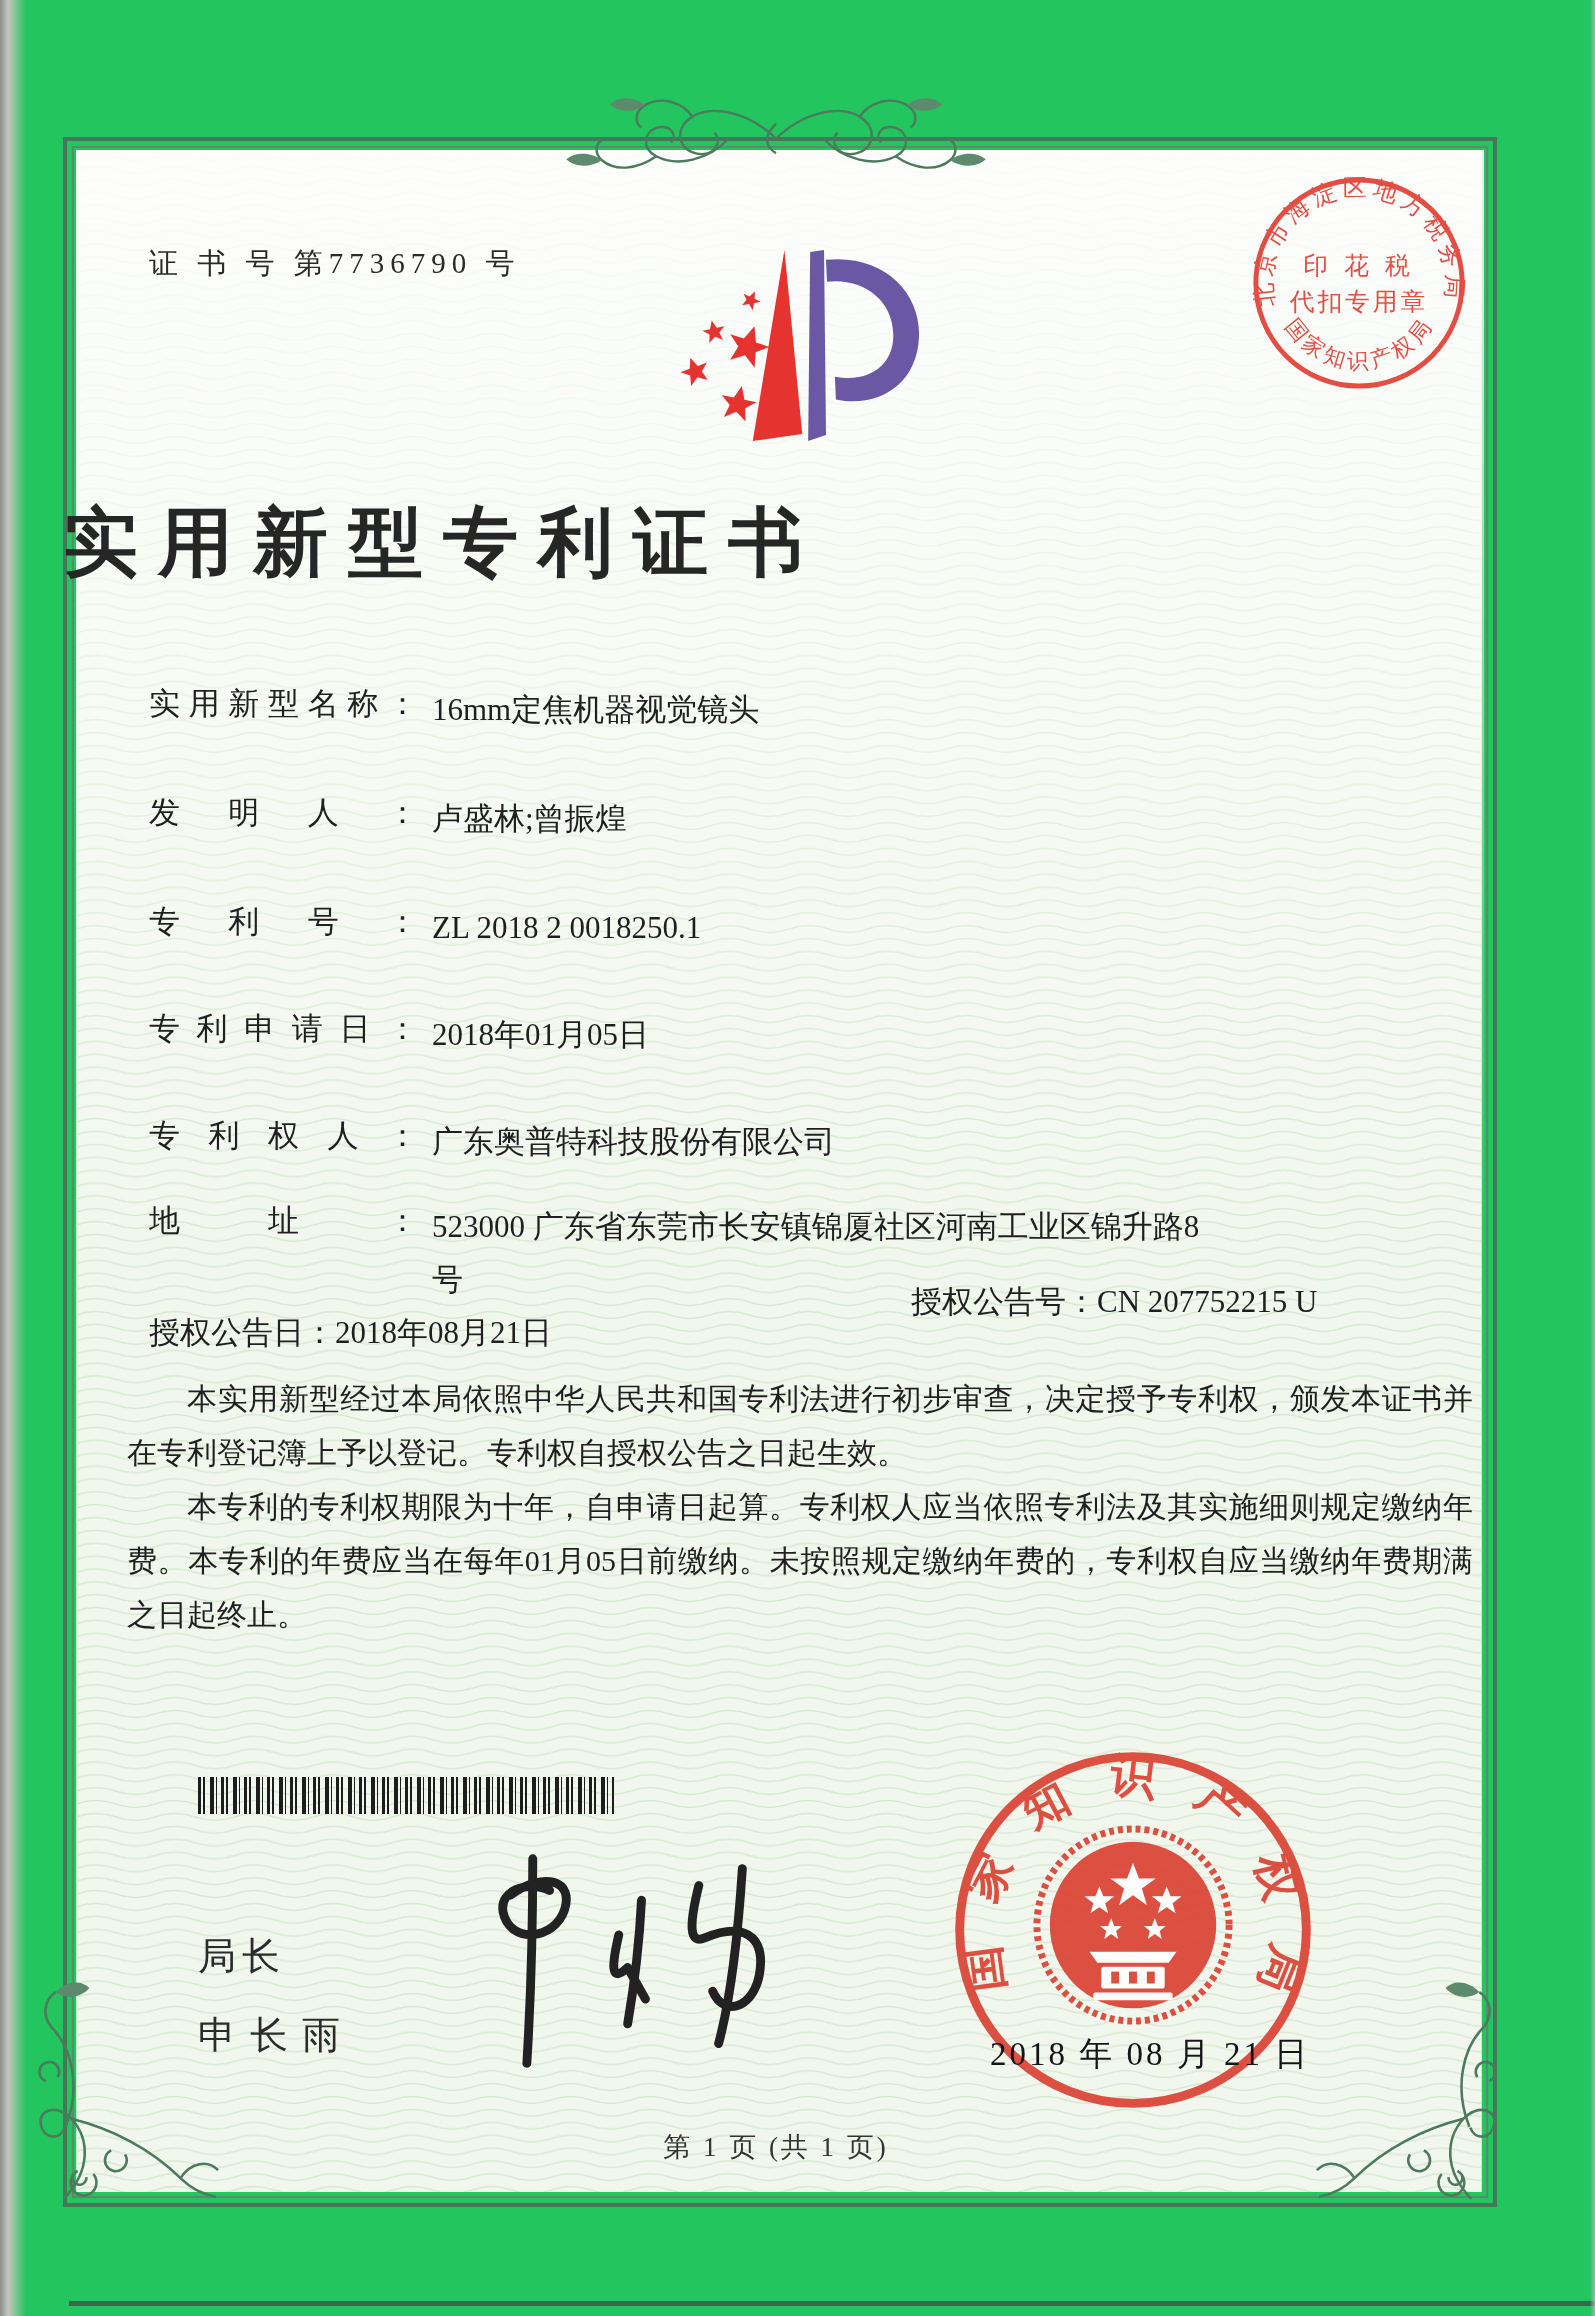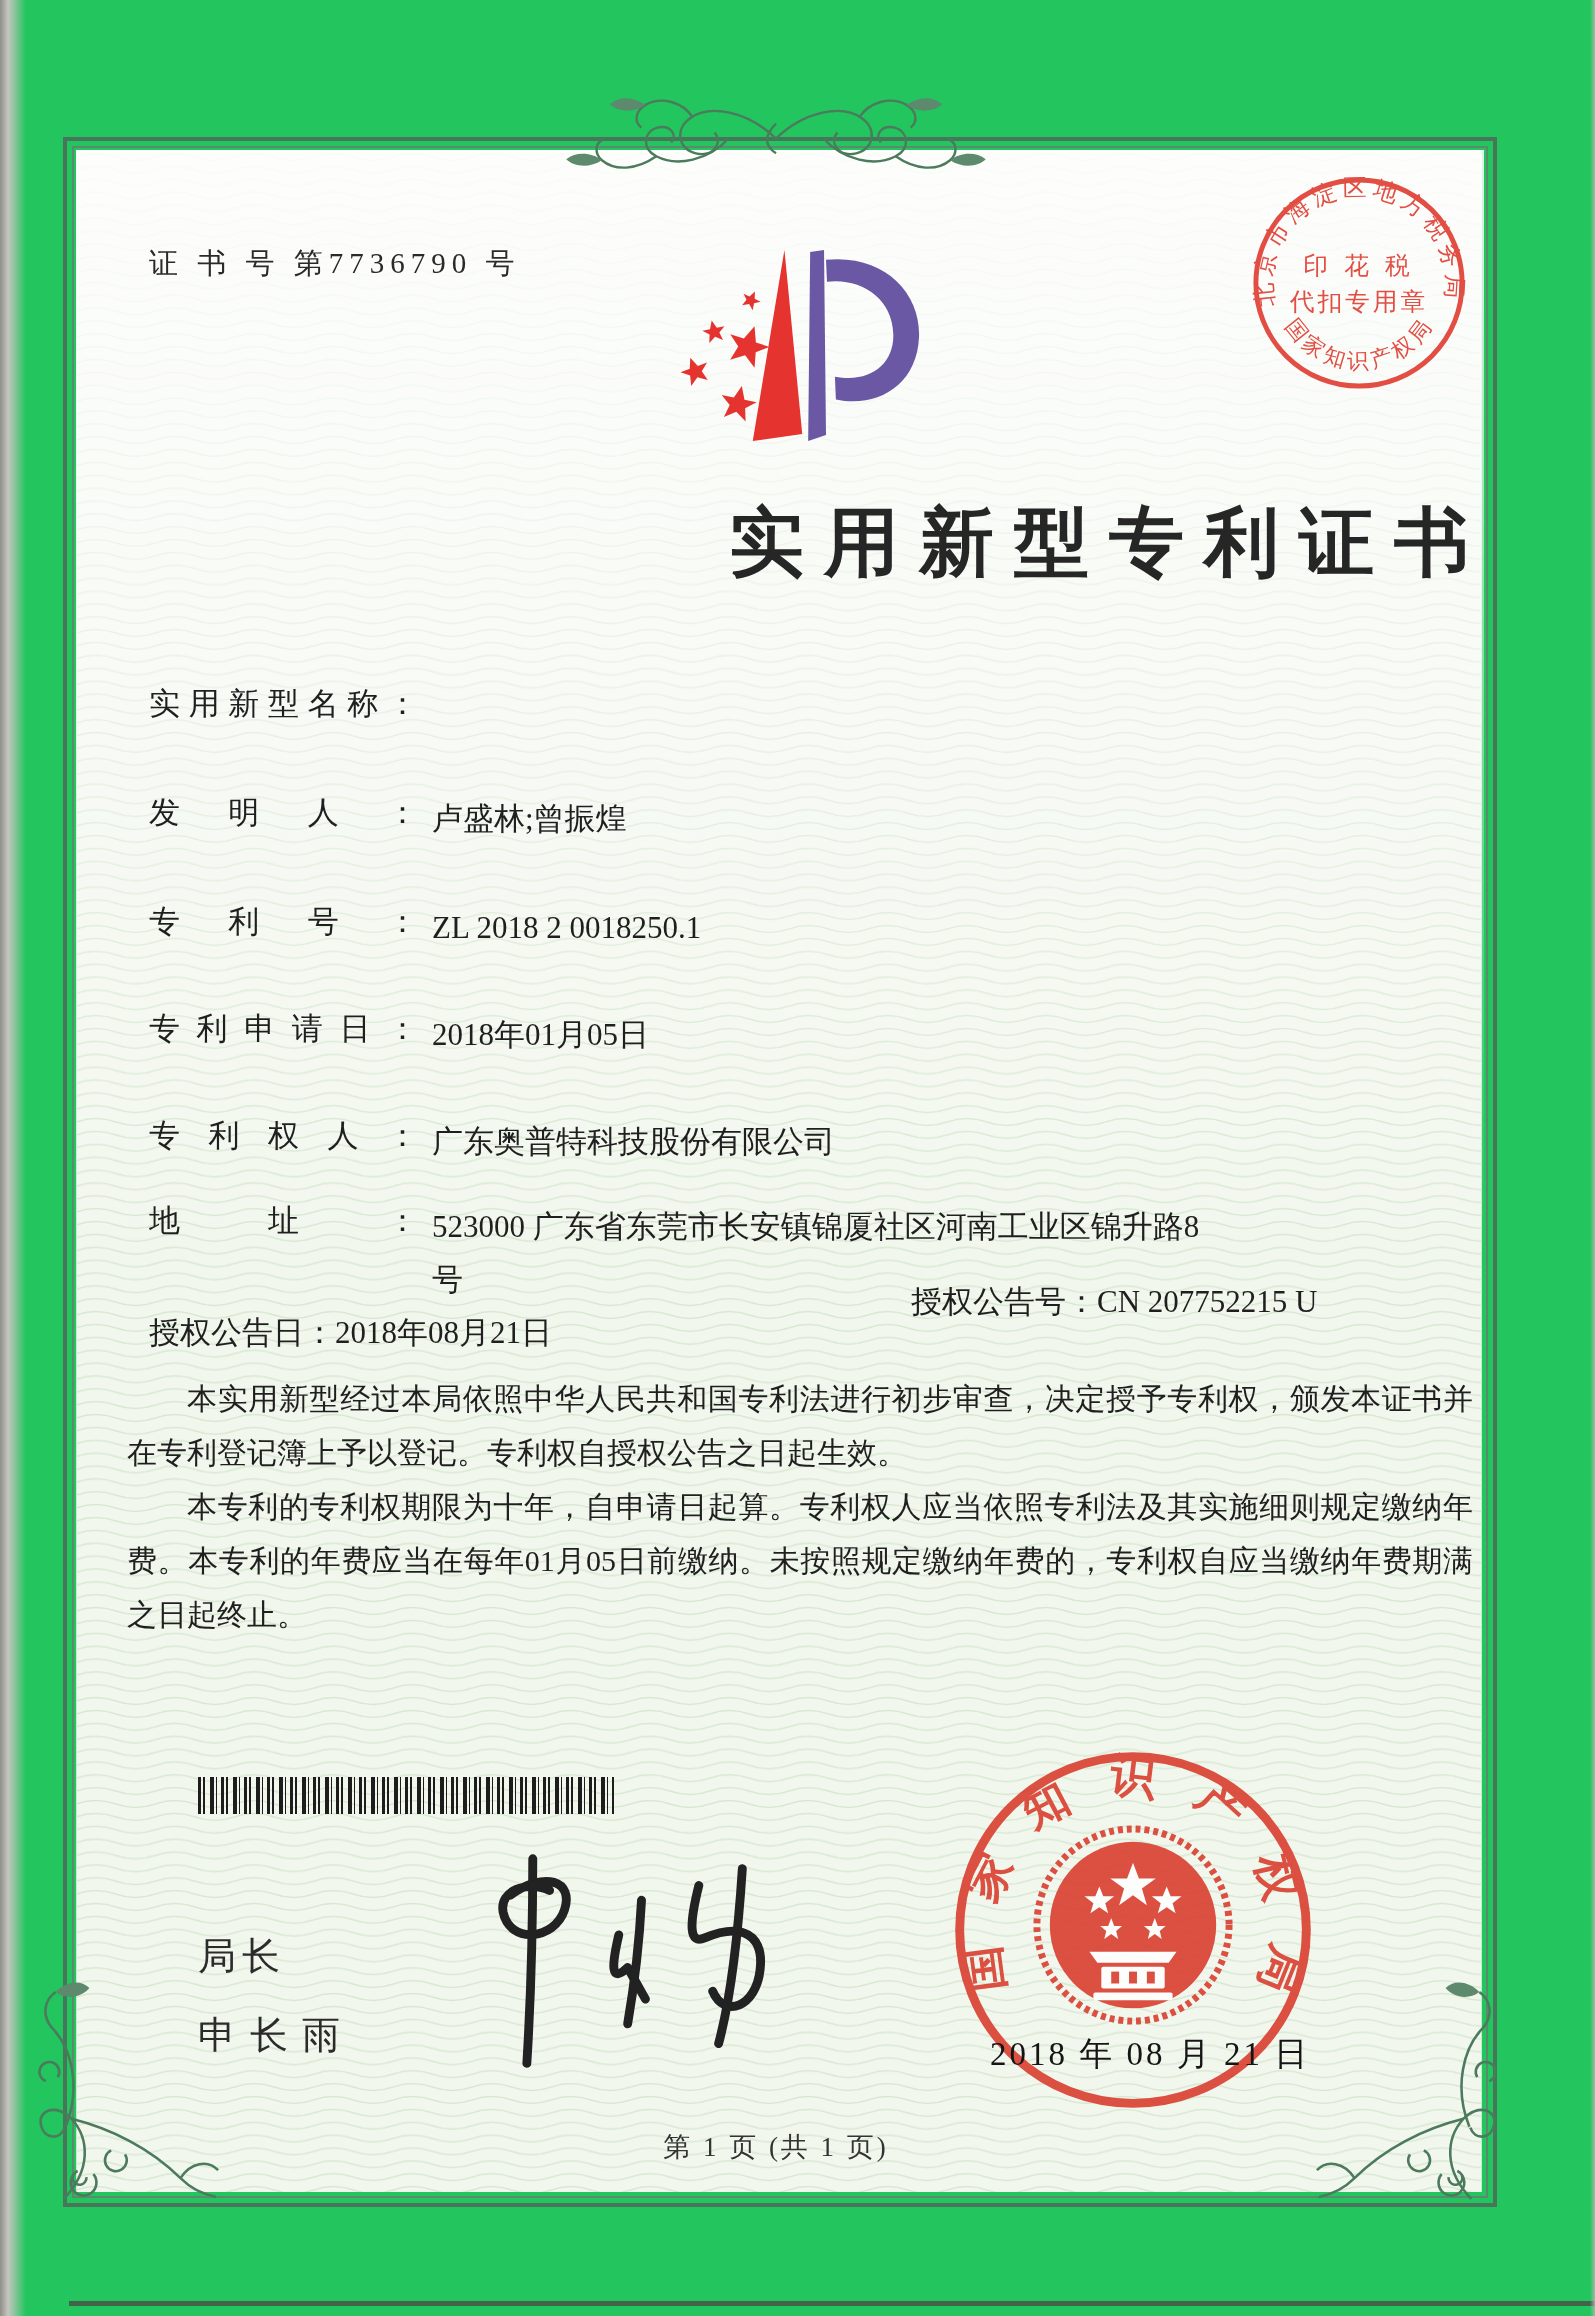--- a/index.html
+++ b/index.html
@@ -12,21 +12,21 @@
   .scan-bottom{left:69px;top:2301px;width:1527px;height:5px;background:#4b4b46;opacity:.8;}
   .scan-right{left:1590px;top:0;width:6px;height:2317px;background:linear-gradient(90deg,rgba(0,0,0,0),#b9b8b2);}
   
   .frame{left:63px;top:137px;width:1426px;height:2062px;border:4px solid #47765a;}
   .frame-inner{position:absolute;inset:5px;border:2px solid #5d8a6d;}
   .frame-fill{position:absolute;inset:2px;overflow:hidden;}
   .fade-top{position:absolute;left:0;top:0;right:0;height:1485px;
     background:linear-gradient(rgba(255,255,255,.85),rgba(255,255,255,0) 75%);}
   
   .cert-no{left:149px;top:244px;font-size:29px;letter-spacing:6px;color:#2a2a2a;}
-  .title{left:63px;top:493px;width:1426px;text-align:right;font-size:75px;font-weight:700;
+  .title{left:63px;top:493px;width:1426px;text-align:left;font-size:75px;font-weight:700;
          letter-spacing:20px;color:#262626;}
   .frow{left:149px;width:1307px;font-size:31px;display:flex;align-items:flex-start;}
   .flabel{flex:0 0 269px;text-align:justify;text-align-last:justify;}
   .fvalue{margin-left:14px;white-space:pre-line;line-height:53px;}
   .grant2{left:911px;font-size:31px;}
   .paras{left:127px;top:1372px;width:1346px;font-size:30px;line-height:54px;text-align:justify;}
   .paras p{margin:0;text-indent:2em;}
   .barcode{left:198px;top:1777px;width:416px;height:37px;
     background:repeating-linear-gradient(90deg,#1d1d1d 0 3px,rgba(0,0,0,0) 3px 5px,#1d1d1d 5px 7px,
       rgba(0,0,0,0) 7px 12px,#1d1d1d 12px 16px,rgba(0,0,0,0) 16px 18px,#1d1d1d 18px 19px,rgba(0,0,0,0) 19px 23px);}
@@ -142,20 +142,21 @@
       <textPath href="#taxBottom">国家知识产权局</textPath>
     </text>
     <text x="115" y="106" text-anchor="middle" font-size="25" fill="#e04034" letter-spacing="5">印 花 税</text>
     <text x="115" y="142" text-anchor="middle" font-size="25" fill="#e04034" letter-spacing="3">代扣专用章</text>
   </svg>
 
   <div class="abs title">实用新型专利证书</div>
 
   <div class="abs frow" style="top:683px;">
     <span class="flabel">实用新型名称：</span>
+    <span class="fvalue">16mm定焦机器视觉镜头</span>
   </div>
   <div class="abs frow" style="top:792px;">
     <span class="flabel">发明人：</span>
     <span class="fvalue">卢盛林;曾振煌</span>
   </div>
   <div class="abs frow" style="top:901px;">
     <span class="flabel">专利号：</span>
     <span class="fvalue">ZL 2018 2 0018250.1</span>
   </div>
   <div class="abs frow" style="top:1008px;">

